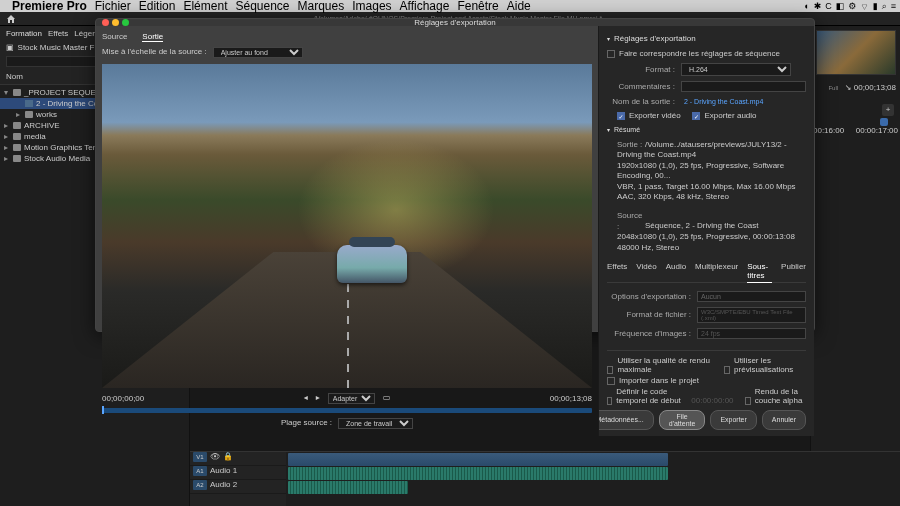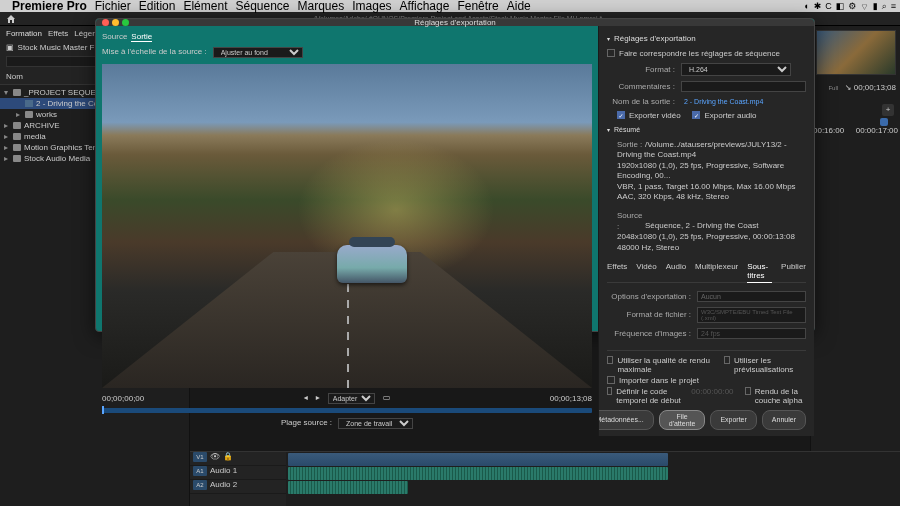--- a/index.html
+++ b/index.html
@@ -29,29 +29,29 @@
 .center{flex:1;background:#181818;position:relative}
 .right-strip{width:90px;background:#1e1e1e;border-left:1px solid #111;position:relative}
 .right-strip .thumb{width:80px;height:45px;margin:4px auto;background:linear-gradient(135deg,#3a5a7a 0%,#8a6a3a 50%,#2a3a2a 100%);border:1px solid #333}
 .tc-display{text-align:right;padding:4px;color:#5aa5ff;font-size:8px}
 .tc-display .sm{color:#888;font-size:6px}
 .plus-btn{position:absolute;right:6px;top:78px;width:12px;height:12px;background:#333;color:#ccc;text-align:center;line-height:12px;border-radius:2px}
 .tl-time{position:absolute;top:100px;left:2px;right:2px;display:flex;justify-content:space-between;font-size:6px;color:#5aa5ff}
 .marker{position:absolute;top:92px;right:12px;width:8px;height:8px;background:#3a6aaa;border-radius:2px}
 
 
-.dialog{position:absolute;top:18px;left:95px;width:720px;height:314px;background:#0f766e;border:1px solid #444;border-radius:4px;display:flex;flex-direction:column;box-shadow:0 4px 20px rgba(0,0,0,0.6);z-index:100}
+.dialog{position:absolute;top:18px;left:95px;width:720px;height:314px;background:#404040;border:1px solid #444;border-radius:4px;display:flex;flex-direction:column;box-shadow:0 4px 20px rgba(0,0,0,0.6);z-index:100}
 .dlg-title{height:14px;background:#383838;display:flex;align-items:center;padding:0 6px;border-radius:4px 4px 0 0;position:relative}
 .traffic{display:flex;gap:3px}
 .traffic span{width:7px;height:7px;border-radius:50%;display:inline-block}
 .tl-r{background:#ff5f56}.tl-y{background:#ffbd2e}.tl-g{background:#27c93f}
 .dlg-title .title{position:absolute;left:50%;transform:translateX(-50%);font-size:8px;color:#ddd}
 .dlg-body{flex:1;display:flex}
 .dlg-left{width:502px;display:flex;flex-direction:column;padding:4px 6px}
-.src-tabs{display:flex;gap:4px;font-size:8px;padding:2px 0}
+.src-tabs{display:flex;gap:15px;font-size:8px;padding:2px 0}
 .src-tabs .active{color:#fff;border-bottom:1px solid #fff}
 .scale-row{display:flex;gap:6px;padding:3px 0;font-size:7px;color:#aaa}
 .scale-row select{background:#1a1a1a;border:1px solid #444;color:#ccc;font-size:7px;padding:0 3px;width:90px}
 .preview{flex:1;background:#000;margin:3px 0;position:relative;overflow:hidden;display:flex;align-items:center;justify-content:center}
 .preview-img{width:100%;height:100%;background:
   radial-gradient(ellipse 140px 100px at 60% 45%, rgba(255,230,120,0.35), transparent 70%),
   linear-gradient(180deg,#5a7a9a 0%,#7a9aba 18%,#8a7a5a 22%,#6a5a3a 28%,#3a4a2a 42%,#4a3a2a 55%,#2a2a28 70%,#1a1a18 100%)}
 .car{position:absolute;left:48%;top:56%;width:70px;height:38px;background:linear-gradient(180deg,#9ac 0%,#7aa 60%,#456 100%);border-radius:10px 10px 6px 6px;box-shadow:0 2px 4px rgba(0,0,0,0.6)}
 .car::before{content:"";position:absolute;top:-8px;left:12px;right:12px;height:10px;background:#345;border-radius:6px}
 .road{position:absolute;bottom:0;left:0;right:0;height:42%;background:linear-gradient(180deg,#4a4238 0%,#2a2622 100%);clip-path:polygon(35% 0,65% 0,100% 100%,0 100%)}
@@ -59,21 +59,21 @@
 .time-row{display:flex;align-items:center;justify-content:space-between;padding:2px 0;font-size:8px;color:#5aa5ff}
 .time-row .mid{color:#888;display:flex;gap:8px}
 .scrub{height:5px;background:#1a4a7a;margin:2px 0;position:relative;border-radius:1px}
 .scrub::before{content:"";position:absolute;left:0;width:2px;height:8px;top:-2px;background:#5aa5ff}
 .range-row{display:flex;justify-content:center;gap:6px;padding:3px 0;font-size:7px}
 .range-row select{background:#1a1a1a;border:1px solid #444;color:#ccc;font-size:7px;padding:0 3px}
 
 .dlg-right{flex:1;background:#262626;padding:6px 8px;display:flex;flex-direction:column;gap:3px;border-left:1px solid #1a1a1a;overflow:hidden}
 .sect-head{font-size:8px;color:#ddd;padding:2px 0;display:flex;align-items:center;gap:4px}
 .sect-head::before{content:"▾";font-size:6px}
-.chk-row{display:flex;align-items:flex-start;gap:4px;font-size:7px;color:#aaa;padding:1px 0}
+.chk-row{display:flex;align-items:flex-end;gap:4px;font-size:7px;color:#aaa;padding:1px 0}
 .chk{width:8px;height:8px;border:1px solid #666;display:inline-flex;align-items:center;justify-content:center;font-size:6px}
 .chk.on{background:#4a6aaa;border-color:#4a6aaa;color:#fff}
 .chk.on::after{content:"✓"}
 .field-row{display:flex;align-items:center;gap:6px;font-size:7px;padding:1px 0}
 .field-row .lbl{width:68px;text-align:right;color:#aaa}
 .field-row select,.field-row .sel{background:#1a1a1a;border:1px solid #444;color:#ccc;font-size:7px;padding:1px 3px;flex:1;max-width:110px}
 .sel.blue{color:#5aa5ff;border:none;background:none}
 .icons-row{display:flex;gap:5px;margin-left:4px}
 .icons-row span{width:9px;height:9px;display:inline-block;opacity:0.7}
 .summary{font-size:6px;color:#888;line-height:1.3;padding:2px 0 4px 10px}

